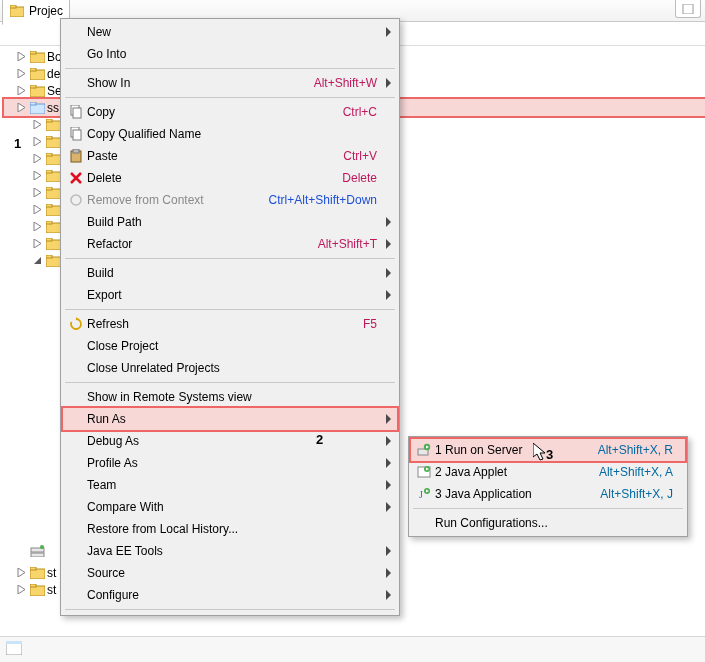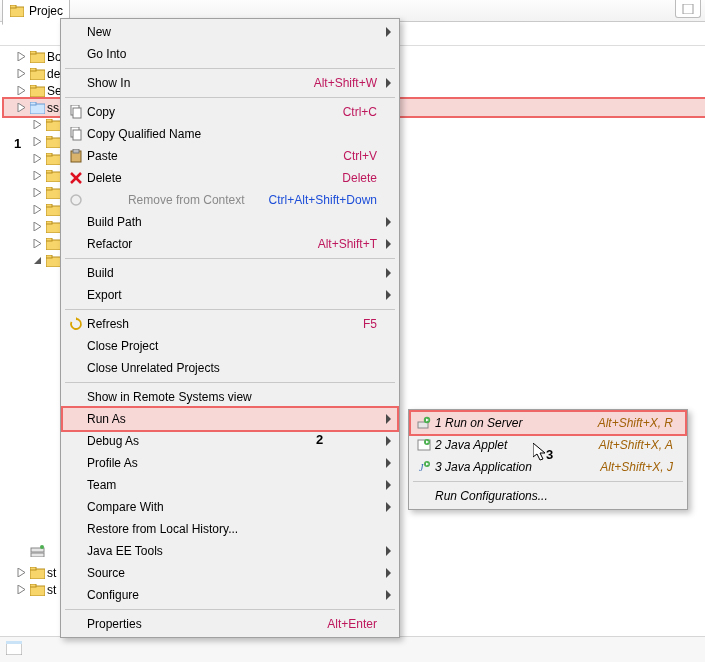--- a/index.html
+++ b/index.html
@@ -86,21 +86,21 @@
     flex:1;
   }
   .ctx-item .accel {
     color:#be185d;
     padding-left:24px;
   }
   .ctx-item .arrow {
     position:absolute; right:6px; top:6px;
     width:0;height:0;border-left:5px solid #4a4a4a;border-top:5px solid transparent;border-bottom:5px solid transparent;
   }
-  .ctx-item.disabled { color:#8a8a8a;text-align:right; }
+  .ctx-item.disabled { color:#8a8a8a; }
   .ctx-item.disabled .accel { color:#1d4ed8; }
   .ctx-sep { height:1px; margin:3px 2px; background:#c8c8c8; }
   .ctx-item.highlight-runas {
     background:#f8d7d7;
     outline:2px solid #e66;
   }
   
   .sub {
     position:absolute;
     background:#f0f0f0;
@@ -109,21 +109,21 @@
     padding:2px;
     min-width: 280px;
   }
   .sub-item {
     display:flex; align-items:center;
     height:22px;
     padding:0 12px 0 2px;
   }
   .sub-item .ico { width:22px; display:inline-flex; align-items:center; justify-content:center;}
   .sub-item .lbl { flex:1; }
-  .sub-item .accel { color:#a16207; padding-left:16px;}
+  .sub-item .accel { color:#0369a1; padding-left:16px;}
   .sub-item.highlight {
     background:#f8d7d7;
     outline:2px solid #e66;
   }
   .bottom-toolbar {
     position:absolute; left:0; bottom:0; right:0; height:26px;
     border-top:1px solid #d6d6d6;
     background:#f7f7f7;
     display:flex; align-items:center; padding-left:6px;
   }
@@ -563,28 +563,23 @@
       <span class="ico"></span>
       <span class="lbl">Source</span>
       <span class="arrow"></span>
     </div>
     <div class="ctx-item">
       <span class="ico"></span>
       <span class="lbl">Configure</span>
       <span class="arrow"></span>
     </div>
     <div class="ctx-sep"></div>
-    <div class="ctx-item">
-      <span class="ico"></span>
-      <span class="lbl">Properties</span>
-      <span class="accel">Alt+Enter</span>
-    </div>
   </div>
 
-<div class="sub" id="sub" style="left:408px; top:409px;font-style:italic;">
+<div class="sub" id="sub" style="left:408px; top:436px;">
     <div class="sub-item highlight">
       <span class="ico">
         <svg width="14" height="14">
           <rect x="1" y="6" width="10" height="6" fill="#e7e7e7" stroke="#888"></rect>
           <circle cx="10" cy="4" r="3.2" fill="#4caf50"></circle>
           <polygon points="9,2.5 12,4 9,5.5" fill="#fff"></polygon>
         </svg>
       </span>
       <span class="lbl">1 Run on Server</span>
       <span class="accel">Alt+Shift+X, R</span>

